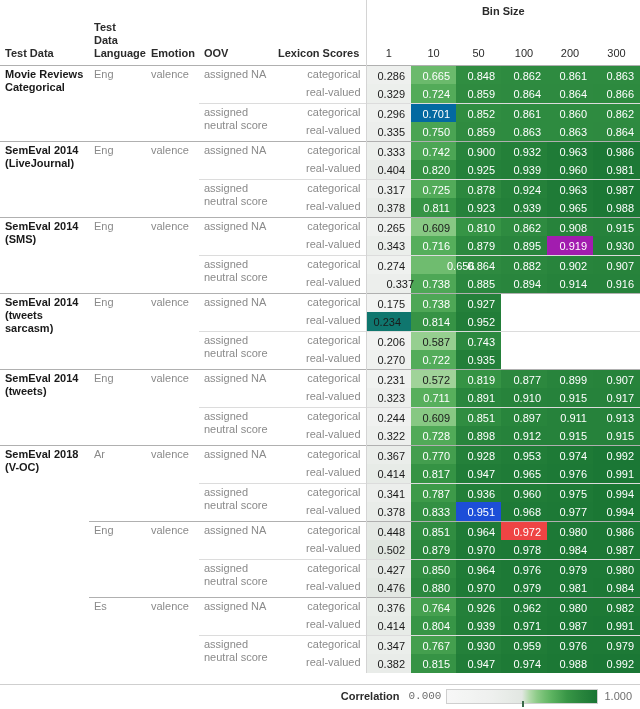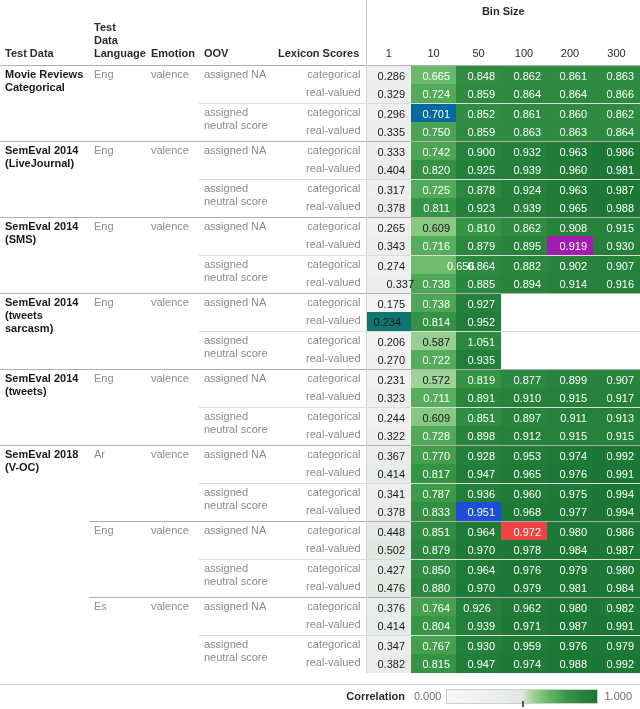--- a/index.html
+++ b/index.html
@@ -82,21 +82,21 @@
     left: 0; right: 0; bottom: 2px;
     height: 22px;
     display: flex;
     align-items: center;
     justify-content: flex-end;
     padding-right: 8px;
     font-size: 11px;
   }
   .legend-title { font-weight: 700; color: #2b2b2b; margin-right: 9px; }
   .legend-min, .legend-max { color: #6f6f6f; }
-  .legend-min { margin-right: 5px; }
+  .legend-min { margin-right: 5px; font-family: Liberation Mono, monospace; }
   .legend-max { margin-left: 6px; }
   .legend-bar {
     position: relative;
     width: 152px; height: 15px;
     border: 1px solid #cfcfcf;
   }
   .legend-bar .grad { position: absolute; inset: 0; }
   .legend-bar .tick {
     position: absolute;
     left: 50%; bottom: -4px;
@@ -290,21 +290,21 @@
           <td class="val" style="background: rgb(33, 125, 56); color: rgb(255, 255, 255);">0.952</td>
           <td class="val empty"></td>
           <td class="val empty"></td>
           <td class="val empty"></td>
         </tr>
         <tr class="sep-minor">
           <td class="lbl grey" rowspan="2">assigned neutral score</td>
           <td class="lbl grey right">categorical</td>
           <td class="val vrule" style="background: rgb(241, 242, 241); color: rgb(26, 26, 26);">0.206</td>
           <td class="val" style="background: rgb(150, 207, 144); color: rgb(26, 26, 26);">0.587</td>
-          <td class="val" style="background: rgb(44, 137, 63); color: rgb(255, 255, 255);">1.051</td>
+          <td class="val" style="background: rgb(44, 137, 63); color: rgb(255, 255, 255);">0.743</td>
           <td class="val empty"></td>
           <td class="val empty"></td>
           <td class="val empty"></td>
         </tr>
         <tr>
           <td class="lbl grey right">real-valued</td>
           <td class="val vrule" style="background: rgb(239, 241, 239); color: rgb(26, 26, 26);">0.270</td>
           <td class="val" style="background: rgb(83, 172, 90); color: rgb(255, 255, 255);">0.722</td>
           <td class="val" style="background: rgb(35, 127, 57); color: rgb(255, 255, 255);">0.935</td>
           <td class="val empty"></td>
@@ -433,21 +433,21 @@
           <td class="val" style="background: rgb(29, 121, 54); color: rgb(255, 255, 255);">0.981</td>
           <td class="val" style="background: rgb(28, 120, 53); color: rgb(255, 255, 255);">0.984</td>
         </tr>
         <tr class="sep-major">
           <td class="lbl grey langcell" rowspan="4">Es</td>
           <td class="lbl grey" rowspan="4">valence</td>
           <td class="lbl grey" rowspan="2">assigned NA</td>
           <td class="lbl grey right">categorical</td>
           <td class="val vrule" style="background: rgb(233, 237, 233); color: rgb(26, 26, 26);">0.376</td>
           <td class="val" style="background: rgb(69, 160, 79); color: rgb(255, 255, 255);">0.764</td>
-          <td class="val" style="background: rgb(36, 128, 58); color: rgb(255, 255, 255); text-align: center;">0.926</td>
+          <td class="val" style="background: rgb(36, 128, 58); color: rgb(255, 255, 255);">0.926</td>
           <td class="val" style="background: rgb(31, 123, 55); color: rgb(255, 255, 255);">0.962</td>
           <td class="val" style="background: rgb(29, 121, 54); color: rgb(255, 255, 255);">0.980</td>
           <td class="val" style="background: rgb(29, 121, 53); color: rgb(255, 255, 255);">0.982</td>
         </tr>
         <tr>
           <td class="lbl grey right">real-valued</td>
           <td class="val vrule" style="background: rgb(231, 235, 231); color: rgb(26, 26, 26);">0.414</td>
           <td class="val" style="background: rgb(55, 149, 70); color: rgb(255, 255, 255); margin-top: 10px;">0.804</td>
           <td class="val" style="background: rgb(35, 127, 57); color: rgb(255, 255, 255);">0.939</td>
           <td class="val" style="background: rgb(30, 122, 54); color: rgb(255, 255, 255);">0.971</td>

